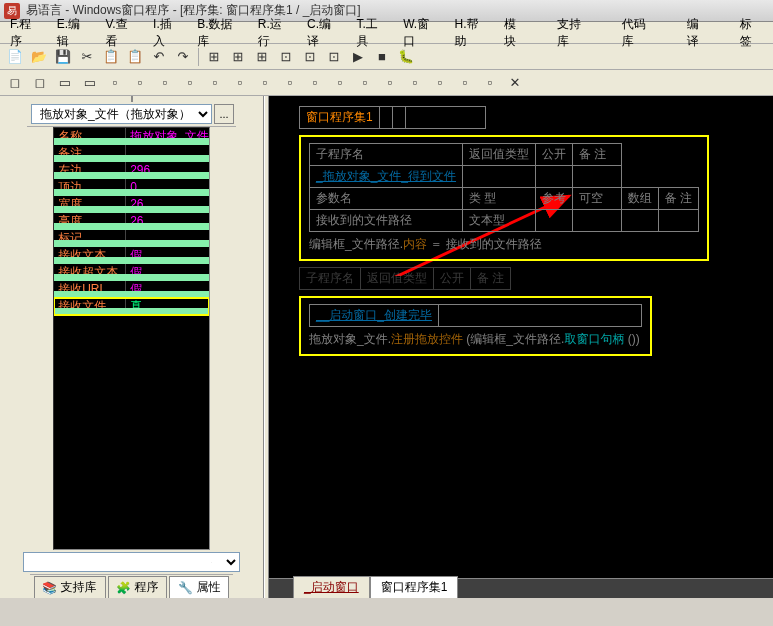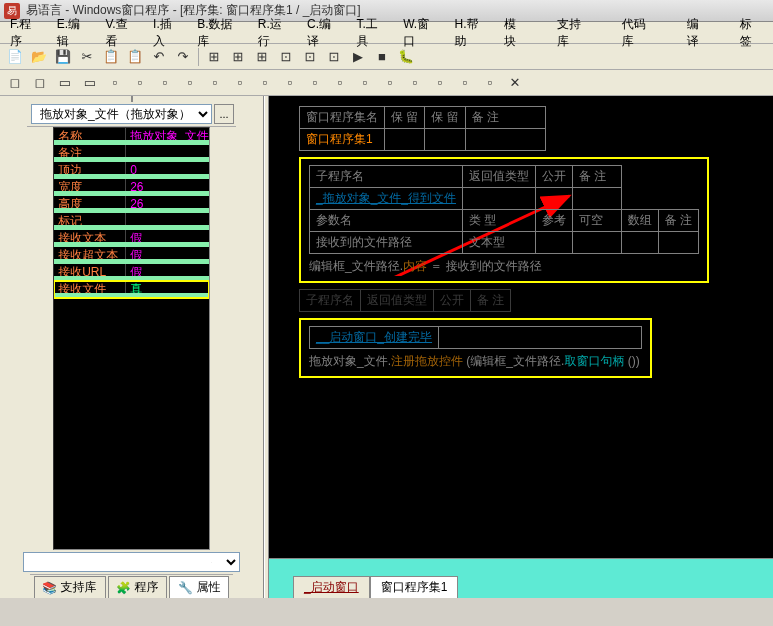--- a/index.html
+++ b/index.html
@@ -20,21 +20,21 @@
 .toolbar2 { height: 26px; background: #ece9d8; border-bottom: 1px solid #aaa; display: flex; align-items: center; padding: 0 4px; gap: 3px; }
 
 .main { display: flex; height: 502px; background: #a0a0a0; }
 
 
 .left-pane { width: 264px; background: #ece9d8; border-right: 1px solid #888; display: flex; flex-direction: column; align-items: center; }
 .left-head { display:flex;align-items:center;padding:2px 2px 2px 4px;gap:2px;border-bottom:1px solid #aaa; }
 .obj-select { flex: 1; height: 20px; border: 1px solid #7f9db9; background: #fff; padding: 0 4px; font-size: 12px; }
 .ell-btn { width: 20px; height: 20px; background: #ece9d8; border: 1px solid #888; font-size: 11px; text-align:center; line-height:18px; }
 .prop-grid { flex: 1; background: #000; color: #fff; overflow: auto; border: 1px inset #888; margin: 0 2px; }
-.prop-row { display: flex; height: 17px; line-height: 17px; border-bottom: 5px solid #86efac; }
+.prop-row { display: flex; height: 17px; line-height: 17px; border-bottom: 7px solid #86efac; }
 .prop-k { width: 72px; padding-left: 4px; color: #ff8040; border-right: 1px solid #444; overflow:hidden; }
 .prop-v { flex: 1; padding-left: 4px; color: #ff00ff; overflow:hidden; }
 .prop-row.hl { outline: 2px solid #ffff00; outline-offset:-1px; }
 .prop-row.hl .prop-v { color: #00ff80; }
 .event-select { margin: 2px; height: 20px; border: 1px solid #7f9db9; background: #fff; padding: 8px 4px; }
 .bottom-tabs { display: flex; height: 24px; align-items: flex-end; padding: 0 4px; gap: 2px; background:#ece9d8;border-top:1px solid #aaa; }
 .btab { padding: 2px 8px; border: 1px solid #888; border-bottom: none; background: #ece9d8; font-size:12px; display:flex;align-items:center;gap:3px; }
 .btab.active { background: #fff; }
 .hatch { height: 6px; background: repeating-linear-gradient(45deg,#bbb,#bbb 2px,#eee 2px,#eee 4px); margin:0 2px;border:1px solid #888; }
 
@@ -48,21 +48,21 @@
 .box { border: 2px solid #ffff00; padding: 6px 8px; margin: 6px 0; width:410px; }
 .box.hi { position:relative; }
 .txt808 { color: #808080; }
 .sublink { color: #0369a1; text-decoration: underline; }
 .purple { color: #a16207; }
 .teal { color: #00aaaa; }
 .paren { color: #808080; }
 
 .arrow { position: absolute; top: 60px; left: 0; width: 320px; height: 120px; pointer-events:none; }
 
-.code-tabs { position:absolute; bottom:0; left:0; right:0; height: 40px; background: #5eead4; display:flex;align-items:flex-end;padding:0 24px;gap:0;border-top:1px solid #888; }
+.code-tabs { position:absolute; bottom:0; left:0; right:0; height: 20px; background: #404040; display:flex;align-items:flex-end;padding:0 24px;gap:0;border-top:1px solid #888; }
 .ctab { padding: 2px 10px; border: 1px solid #888; border-bottom:none; background: #ece9d8; font-size:12px;color:#800;text-decoration:underline; }
 .ctab.plain{color:#000;text-decoration:none;background:#fff;}
 .scroll-btn{position:absolute;bottom:2px;width:18px;height:18px;background:#ece9d8;border:1px solid #888;font-size:10px;display:flex;align-items:center;justify-content:center;}
 
 
 .splitter{width:5px;background:#ece9d8;border-left:1px solid #fff;border-right:1px solid #888;cursor:col-resize;}
 </style>
 </head>
 <body>
 
@@ -149,20 +149,24 @@
     <div class="prop-grid" id="propgrid">
         <div class="prop-row">
           <div class="prop-k">名称</div>
           <div class="prop-v">拖放对象_文件</div>
         </div>
         <div class="prop-row">
           <div class="prop-k">备注</div>
           <div class="prop-v"></div>
         </div>
         <div class="prop-row">
+          <div class="prop-k">左边</div>
+          <div class="prop-v">296</div>
+        </div>
+        <div class="prop-row">
           <div class="prop-k">顶边</div>
           <div class="prop-v">0</div>
         </div>
         <div class="prop-row">
           <div class="prop-k">宽度</div>
           <div class="prop-v">26</div>
         </div>
         <div class="prop-row">
           <div class="prop-k">高度</div>
           <div class="prop-v">26</div>
@@ -216,26 +220,20 @@
             <polygon points="0 0, 10 4, 0 8" fill="#ff0000"></polygon>
           </marker>
         </defs>
       <line x1="0" y1="180" x2="300" y2="40" stroke="#ff0000" stroke-width="3" marker-end="url(#ah)"></line>
     </svg>
 
     <div class="code-wrap">
 
       <table class="tbl">
         <tbody>
-            <tr id="hdr-row">
-              <td>窗口程序集名</td>
-              <td>保  留</td>
-              <td>保  留</td>
-              <td>备  注</td>
-            </tr>
         <tr>
               <td colspan="1" class="orange">窗口程序集1</td>
               <td></td>
               <td></td>
               <td style="width:80px"></td>
             </tr>
       </tbody>
         </table>
 
       <div class="box hi">

